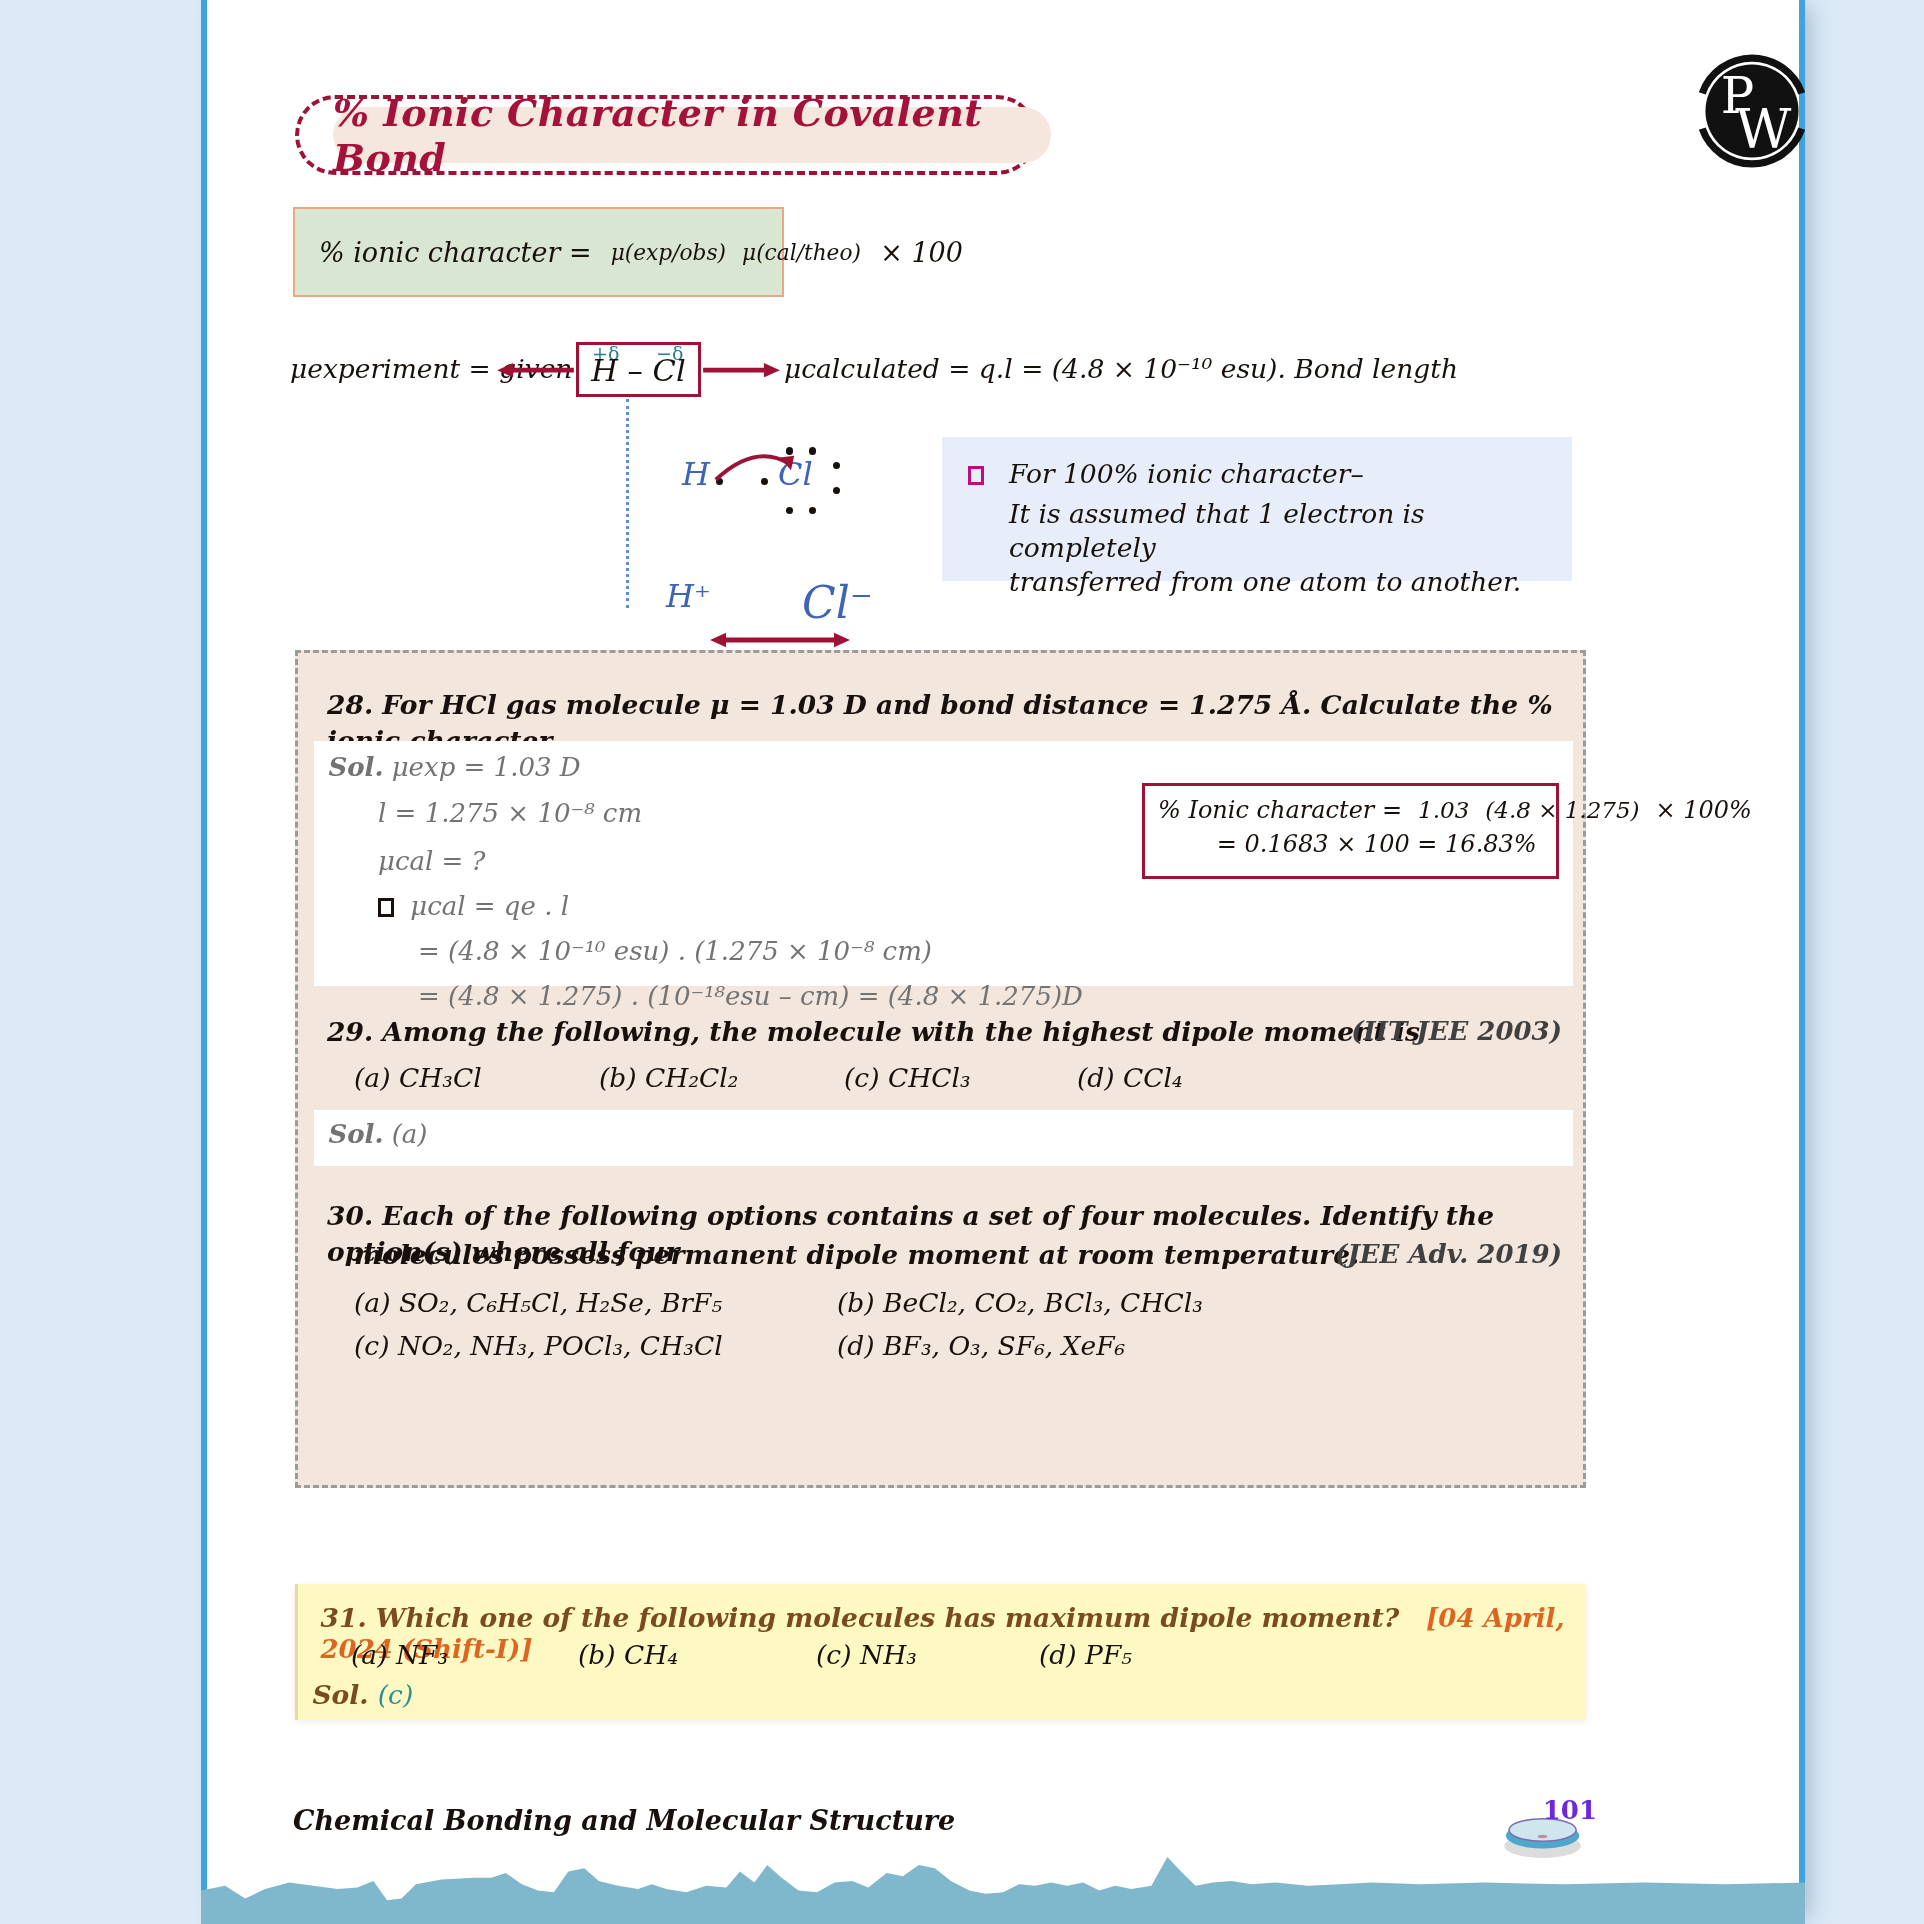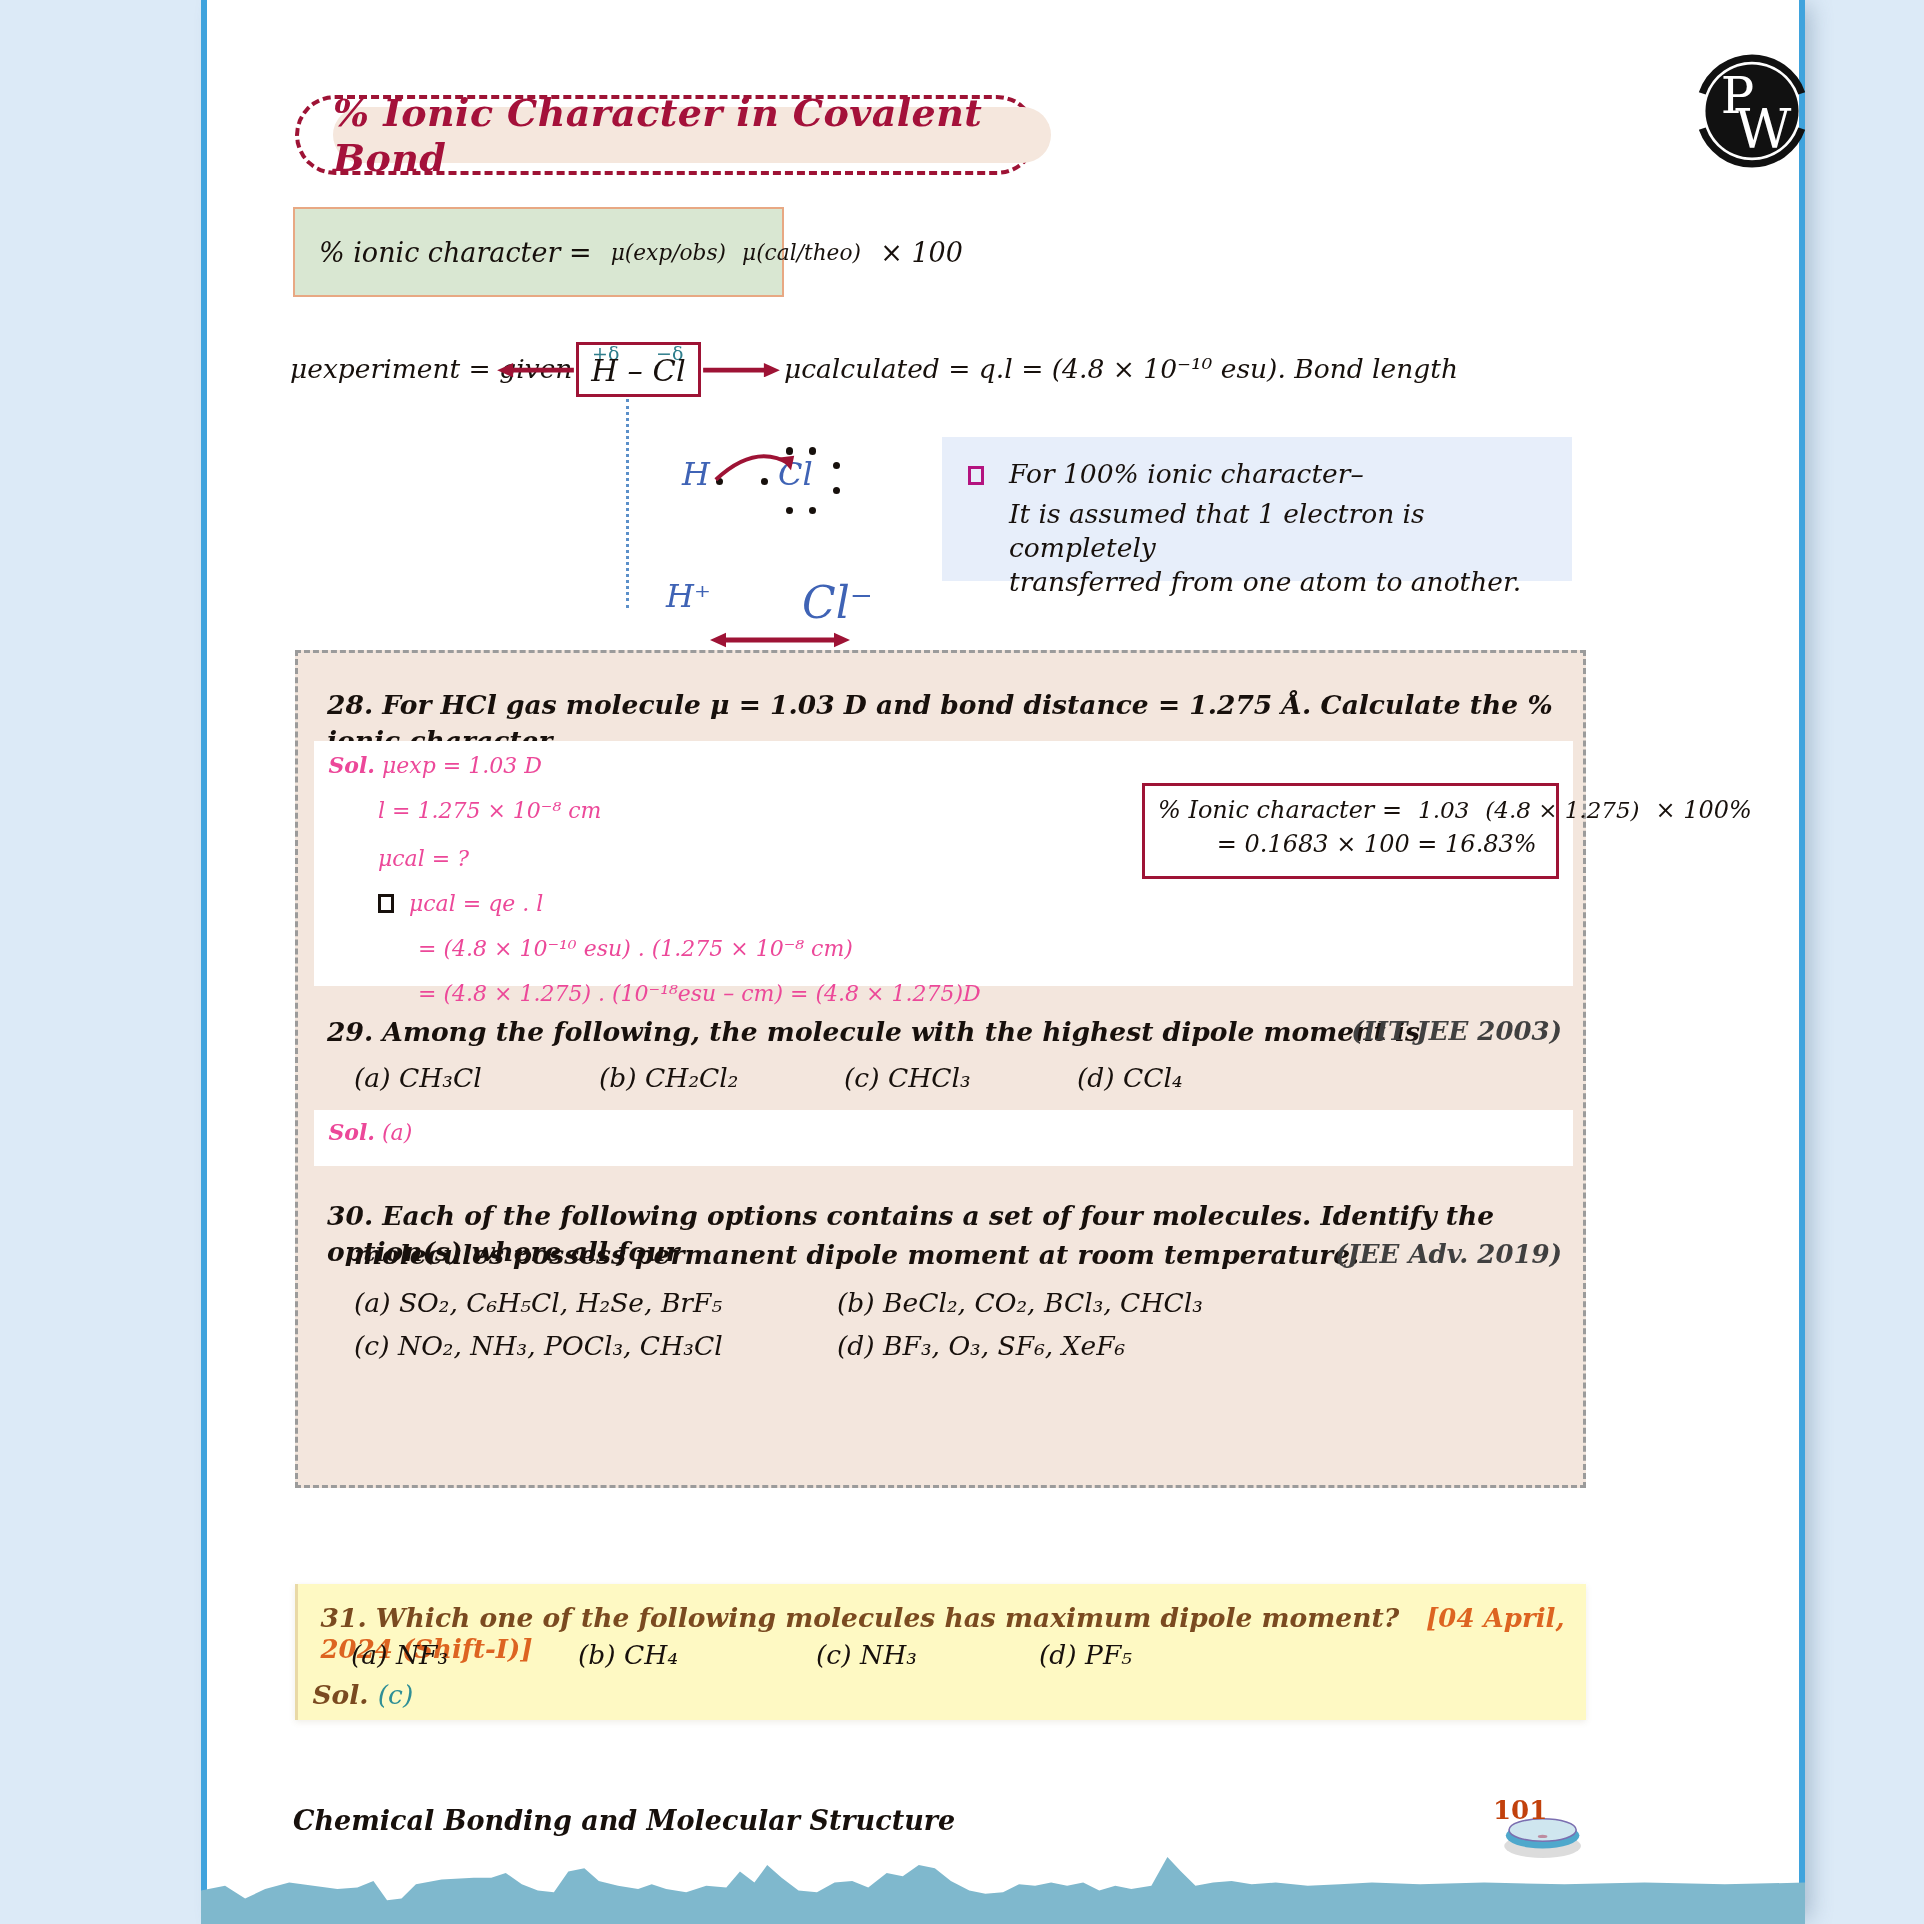--- a/index.html
+++ b/index.html
@@ -147,21 +147,21 @@
     font-family: "DejaVu Serif", serif; font-style: italic; font-weight: 700;
     font-size: 26.5px; color: #17100c; line-height: 1.36;
   }
   .q28 { position: absolute; left: 29px; top: 34px; width: 1235px; }
   .solwhite {
     position: absolute; background: #ffffff;
   }
   .sol28 { left: 16px; top: 88px; width: 1259px; height: 245px; }
   .solbody {
     font-family: "DejaVu Serif", serif; font-style: italic;
-    font-size: 22px; color: #ec4899; line-height: 1.0;
+    font-size: 26px; color: #737373; line-height: 1.0;
   }
   .solbold { font-weight: 700; }
   .redbox {
     position: absolute; left: 828px; top: 42px;
     width: 417px; height: 96px;
     border: 3.2px solid #9e1335; background: #fff;
     padding: 9.6px 13px 0 13px;
   }
   .redbox .line1 {
     display: flex; align-items: center; gap: 8px;
@@ -205,22 +205,22 @@
   }
   .q31ans { color: #2f8f96; font-weight: 400; }
   
   .footer-text {
     position: absolute; left: 293px; top: 1805px;
     font-family: "DejaVu Serif", serif; font-style: italic; font-weight: 700;
     font-size: 27px; color: #17100c;
   }
   .pagebadge { position: absolute; left: 1493px; top: 1790px; width: 104px; height: 72px; }
   .pagenum {
-    position: absolute; left: 0; top: 0; width: 104px; text-align: left;
-    font-family: "DejaVu Serif", serif; font-weight: 700; font-size: 26px; color: #c2410c;
+    position: absolute; left: 0; top: 0; width: 104px; text-align: right;
+    font-family: "DejaVu Serif", serif; font-weight: 700; font-size: 26px; color: #6d28d9;
   }
   
   .logo { position: absolute; left: 1691px; top: 50px; width: 122px; height: 122px; }
   
   .wave { position: absolute; left: 201px; top: 1833px; width: 1604px; height: 92px; }
   .ph { white-space: nowrap; }
 </style>
 </head>
 <body>
 

